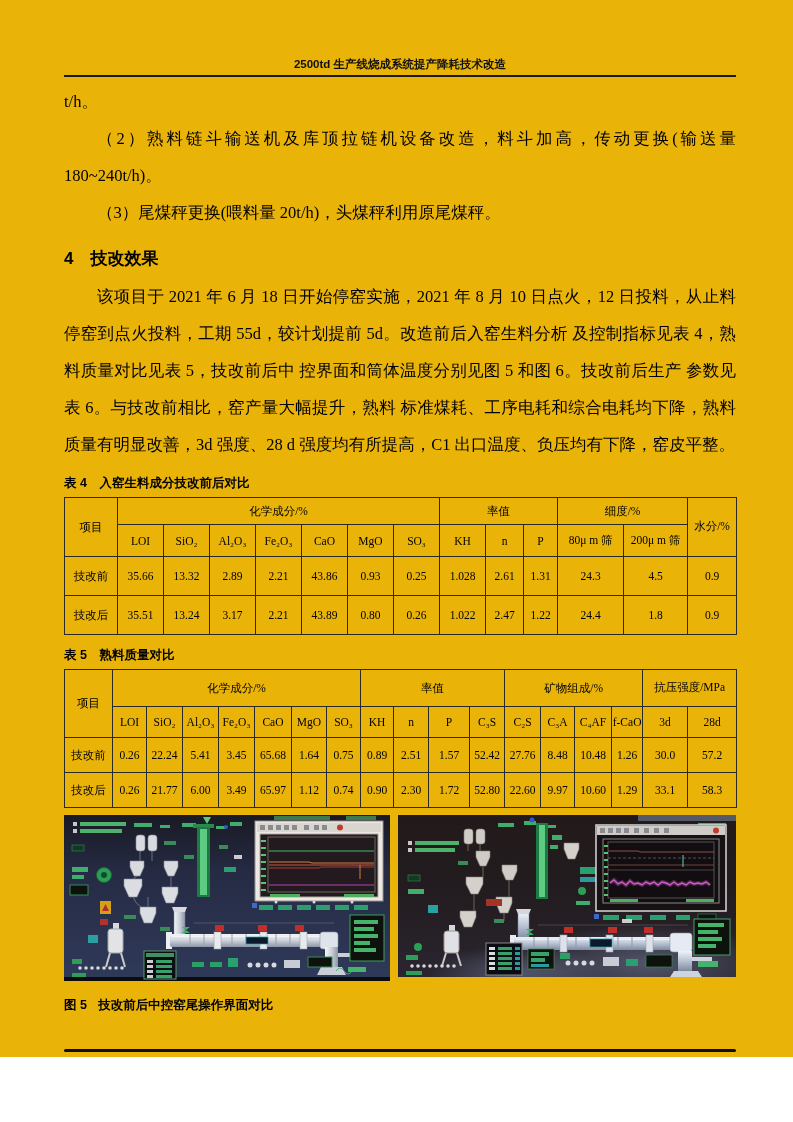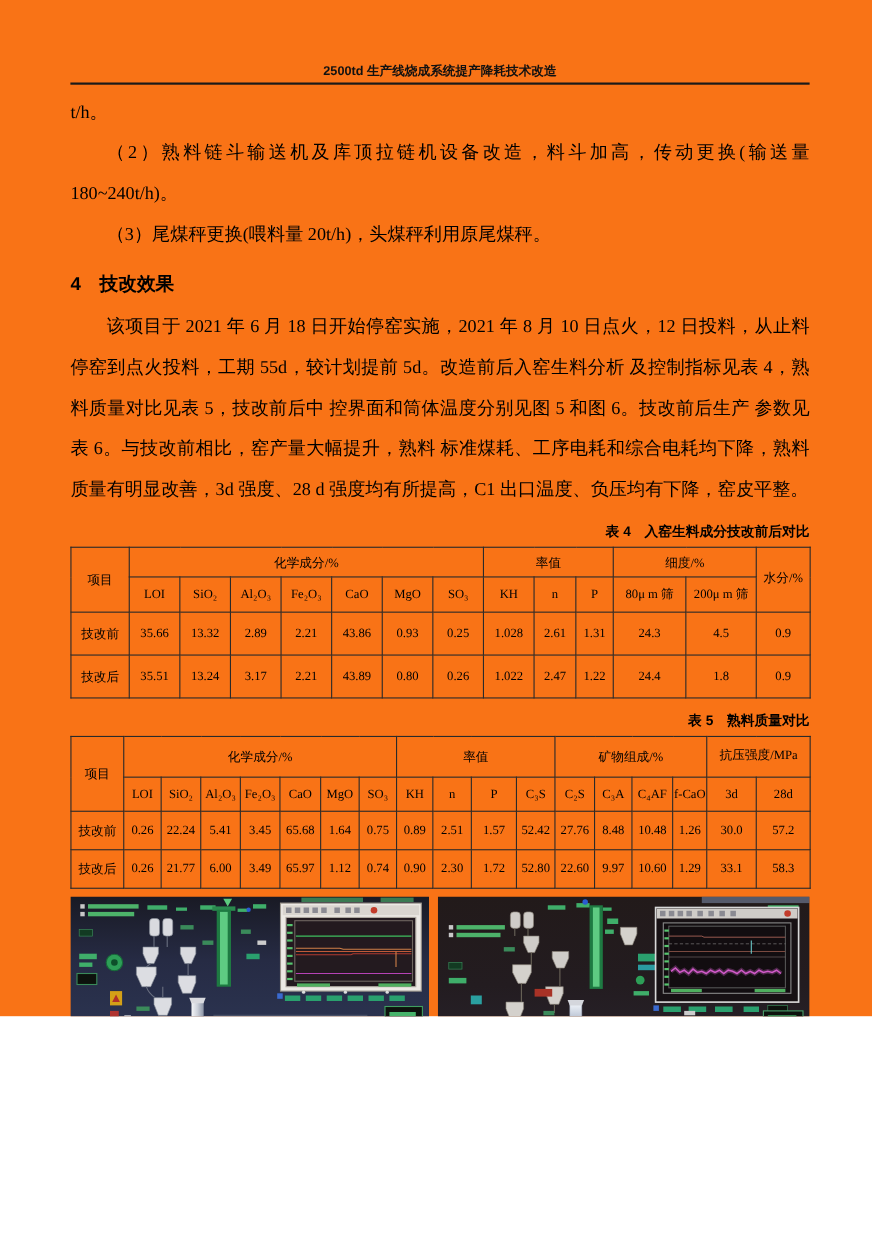--- a/index.html
+++ b/index.html
@@ -1,30 +1,30 @@
 <!DOCTYPE html>
 <html><head>
 <meta charset="utf-8">
 <style>
   html,body { margin:0; padding:0; background:#ffffff; }
-  .page { position:relative; width:793px; height:924px; background:#f97316; margin:0 auto;
+  .page { position:relative; width:793px; height:1057px; background:#eab308; margin:0 auto;
           font-family:"Liberation Serif", serif; color:#000; overflow:hidden; }
   .content { position:absolute; left:64px; top:0; width:672px; }
 
   .header-title { margin-top:57px; text-align:center;
                   font:600 11.5px "Liberation Sans", sans-serif; color:#111; }
   .header-rule  { height:0; border-bottom:2px solid #1a1a1a; margin-top:3px; }
 
   .body-text { margin:0; font-size:16.5px; line-height:37px; text-align:justify;
                font-family:"Liberation Serif", serif; }
   .indent { text-indent:2em; }
 
   .section-heading { margin:16px 0 8px 0; font:bold 17px "Liberation Sans", sans-serif; }
 
-  .table-caption { text-align:right; font:bold 12.5px "Liberation Sans", sans-serif;
+  .table-caption { text-align:left; font:bold 12.5px "Liberation Sans", sans-serif;
                    margin:12px 0 5px 0; }
 
   table { width:672px; border-collapse:collapse; table-layout:fixed;
           font-family:"Liberation Serif", serif; font-size:11.5px; }
   th, td { border:1px solid #2a2a2a; text-align:center; vertical-align:middle;
            padding:0; font-weight:normal; overflow:hidden; }
   .wrapcell { word-break:break-all; line-height:1.35; }
   #table4 thead tr.grp-row th { height:26px; }
   #table4 thead tr.sub-row th { height:31px; }
   #table4 tbody tr td, #table4 tbody tr th { height:38px; }

